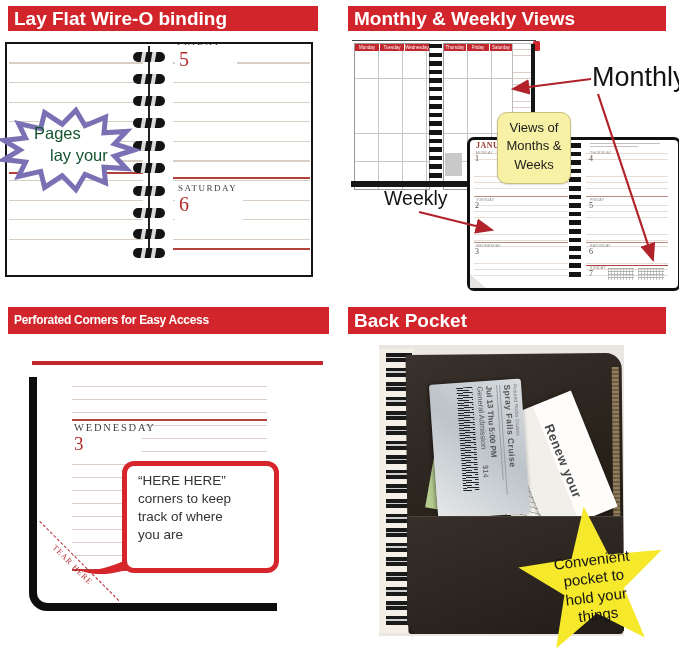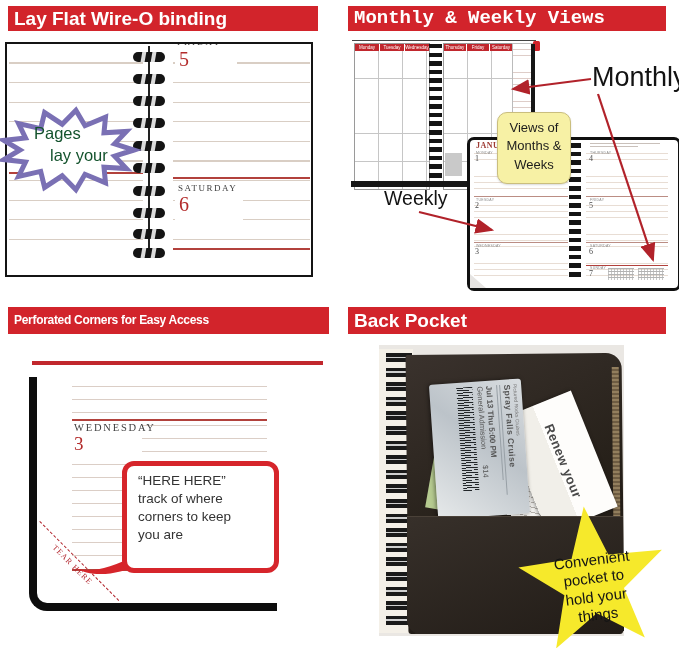--- a/index.html
+++ b/index.html
@@ -118,21 +118,21 @@
     <div class="coil1" style="left:126px;top:185px;width:32px;height:10px;"></div>
     <div class="coil1" style="left:126px;top:204px;width:32px;height:10px;"></div>
   </div>
 
   <svg class="abs" style="left:-6px;top:104px;width:148px;height:92px;" viewBox="-4 -4 148 92">
     <polygon points="136,42 116.6,48.2 128.4,60.6 106,59.2 107.5,74.9 87,66.3 77.9,81.7 64.2,67.8 46.6,79.4 42.7,63.4 20.6,68.5 27.5,54.1 5.9,51.6 22,42 5.9,32.4 27.5,29.9 20.6,15.5 42.7,20.6 46.6,4.6 64.2,16.2 77.9,2.3 87,17.7 107.5,9.1 106,24.8 128.4,23.4 116.6,35.8" fill="#ffffff" stroke="#7a70b4" stroke-width="5" stroke-linejoin="miter"></polygon>
   </svg>
   <div class="burst-text" style="left:34px;top:124px;">Pages</div>
   <div class="burst-text" style="left:50px;top:146px;">lay your</div>
 
-  <div class="banner" style="left:348px;top:6px;width:312px;font-family:Liberation Mono, monospace;">
+  <div class="banner" style="left:348px;top:6px;width:312px;">
     <span>Monthly &amp; Weekly Views</span>
   </div>
 
   <div class="abs" style="left:352px;top:40px;width:184px;height:1px;background:#444;"></div>
   <div class="mpage" style="left:354px;top:43px;width:74px;height:145px;">
     <div class="mhead">
       <span>Monday</span>
       <span>Tuesday</span>
       <span>Wednesday</span>
     </div>
@@ -221,22 +221,22 @@
   <div class="redline" style="left:72px;top:569px;width:195px;height:2.2px;"></div>
 
   <div class="dashdiag"></div>
   <div class="tearhere">TEAR HERE</div>
 
   <svg class="abs" style="left:72px;top:553px;width:70px;height:26px;" viewBox="0 0 70 26">
     <path d="M66,1 C36,17 14,21 2,14 C20,26 48,21 66,12 Z" fill="#d6252b"></path>
   </svg>
   <div class="bubble">
     <div>“HERE HERE”</div>
+    <div>corners to keep</div>
     <div>track of where</div>
-    <div>corners to keep</div>
     <div>you are</div>
   </div>
 
   <div class="banner" style="left:348px;top:307px;width:312px;height:27px;line-height:27px;">
     <span>Back Pocket</span>
   </div>
 
   <div class="photo">
     <div class="abs" style="left:0;top:4px;width:34px;height:284px;background:#f4f0e8;"></div>
     <div class="coilcol4"></div>

